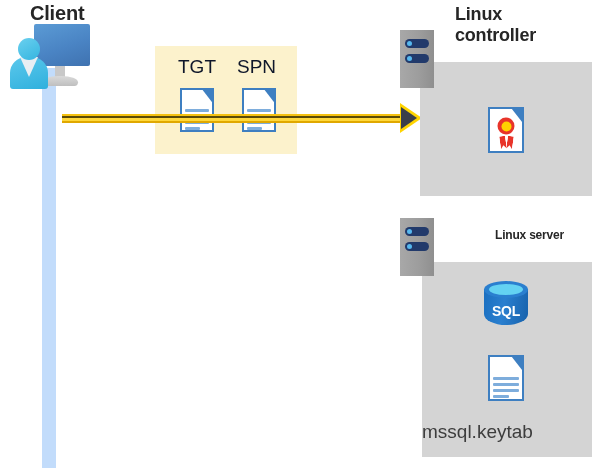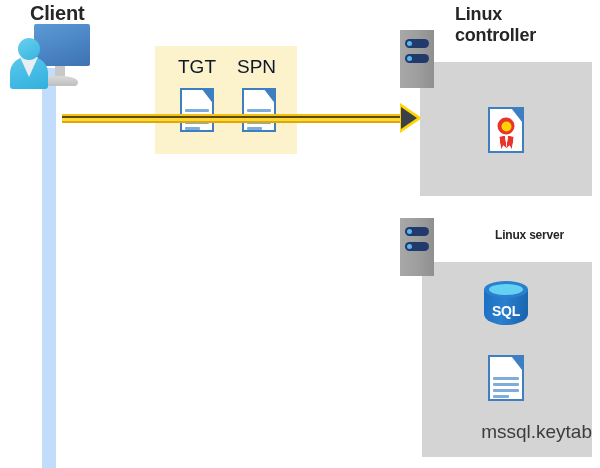--- a/index.html
+++ b/index.html
@@ -247,21 +247,21 @@
     font-weight: bold;
     color: #ffffff;
     letter-spacing: -0.3px;
   }
 
   
   #keytab-icon { left: 488px; top: 355px; width: 36px; height: 46px; }
   #keytab-label {
     left: 422px; top: 421px;
     width: 170px;
-    text-align: right;
+    text-align: left;
     font-size: 19px;
     color: #3d3d3d;
   }
 </style>
 </head>
 <body>
 
 <div id="canvas">
 
   <div class="abs title-bold" id="client-title">Client</div>

